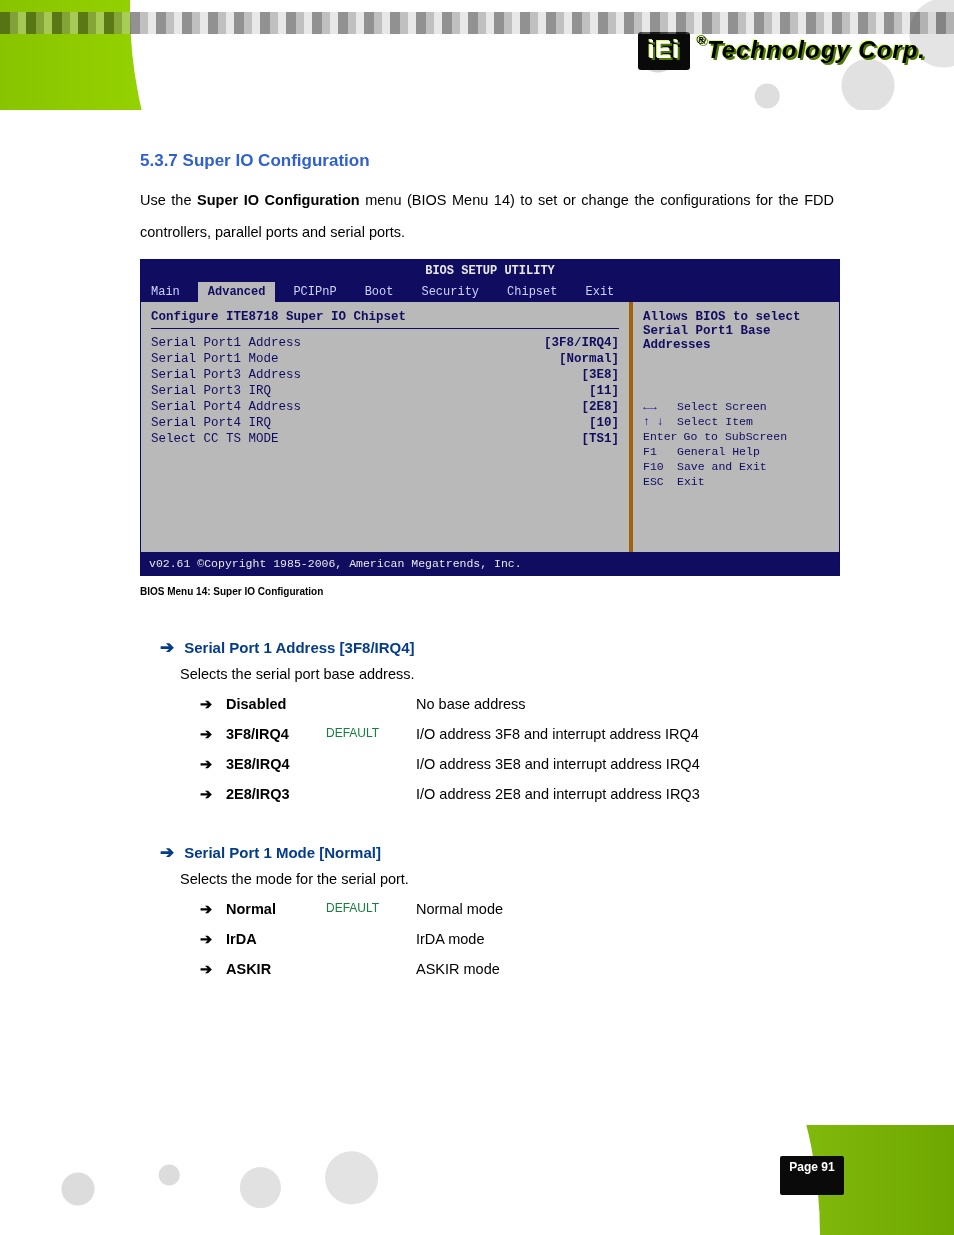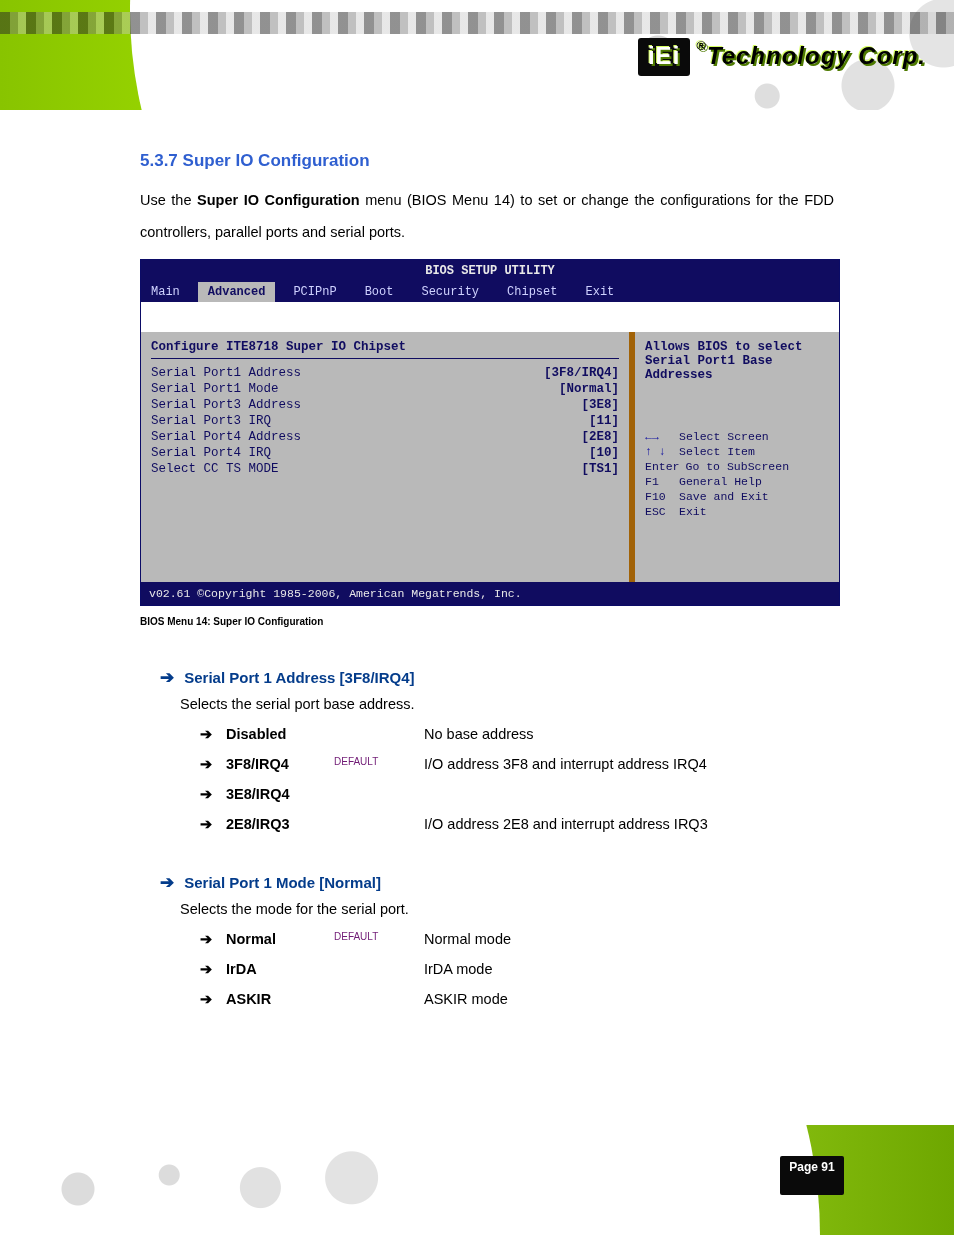--- a/index.html
+++ b/index.html
@@ -31,21 +31,21 @@
       radial-gradient(circle at 88% 30%, rgba(0,0,0,.18) 34px, transparent 35px);
     opacity:.6;
   }
   .hdr .curve{
     position:absolute; right:-40px; top:-420px; width:860px; height:860px;
     border-radius:50%;
     background:#fff;
     box-shadow: 0 0 0 4px #fff;
   }
   .hdr .brand{
-    position:absolute; right:28px; top:38px; color:#000;
+    position:absolute; right:28px; top:32px; color:#000;
     font-weight:900; font-style:italic;
     text-shadow: 2px 2px 0 #4e7a00, -1px -1px 0 #d7ff63;
     font-size:24px; letter-spacing:1px;
   }
   .hdr .brand .logo{
     display:inline-block; margin-right:6px; font-style:normal;
     background:#0a0a0a; color:#fff; padding:4px 10px 6px 10px; border-radius:3px;
     font-family: Arial, sans-serif; font-weight:900; letter-spacing:1px;
   }
   .hdr .brand .r{font-size:13px; vertical-align:top;}
@@ -68,43 +68,43 @@
     font-family: "Courier New", monospace; font-size:12.5px; color:#e8e8e8;
   }
   .bios .topbar{
     background:#100c60; padding:4px 8px; text-align:center; font-size:12px; font-weight:700;
   }
   .bios .tabs{
     display:flex; background:#100c60;gap:8px;
   }
   .bios .tab{ padding:3px 10px; color:#cfd2ff; font-size:12px;}
   .bios .tab.active{ background:#b9b9b9; color:#100c60; font-weight:700;}
-  .bios .panel{ display:flex; height:250px;margin-top:30px;}
+  .bios .panel{ display:flex; height:250px;}
   .bios .pleft{ flex:1.25; background:#b9b9b9; color:#100c60; padding:8px 10px; position:relative;}
-  .bios .pright{ width:210px; background:#b9b9b9; color:#100c60; border-left:6px solid #a16207; padding:8px 10px;}
+  .bios .pright{ width:210px; background:#b9b9b9; color:#100c60; border-left:4px solid #a16207; padding:8px 10px;}
   .bios .grp{ color:#100c60; font-weight:700; margin-bottom:4px;}
   .bios .hr{ border-top:1px solid #100c60; margin:4px 0 6px 0;}
   .bios .row{ display:flex; justify-content:space-between; padding:1px 0;}
   .bios .row .k{ color:#100c60;}
   .bios .row .v{ color:#100c60; font-weight:700;}
   .bios .pright .lbl{ font-weight:700; margin-bottom:6px;}
   .bios .help li{ list-style:none; display:flex; gap:6px; font-size:11.5px; margin:2px 0; color:#100c60;}
   .bios .help li .sym{ color:#100c60; min-width:28px;}
   .bios .help li .nav{ color:#0a0a9e; font-weight:900;}
   .bios .footer{ background:#100c60; color:#e8e8e8; font-size:11.5px; padding:5px 8px;}
 
   
   .opt-head{ display:flex; align-items:center; gap:10px; color:#043c8b; font-weight:700; font-size:15px; margin:40px 0 8px 20px;}
   .opt-head .arrow{ font-size:17px;}
   .opt-desc{ margin:8px 0 10px 40px; font-size:14.5px;}
   .opts{ margin-left:60px; margin-top:10px;}
   .opt-row{ display:flex; align-items:flex-start; margin:14px 0; font-size:14.5px;}
   .opt-row .ar{ width:26px; font-weight:900;}
   .opt-row .lbl{ width:100px; font-weight:700; }
-  .opt-row .def{ width:90px; font-size:10px; color:#701a75;margin-left:8px;}
+  .opt-row .def{ width:90px; font-size:12px; color:#15803d;}
   .opt-row .desc{ flex:1;}
   
   .ftr{
     position:absolute; left:0; right:0; bottom:0; height:110px;
     background: linear-gradient(90deg,#76b200 0%,#a8e227 25%,#cdee68 45%,#9fd41f 60%,#6ea700 100%);
     overflow:hidden;
   }
   .ftr::before{
     content:""; position:absolute; left:-80px; bottom:-450px; width:900px; height:900px;
     border-radius:50%; background:#fff;
@@ -245,20 +245,21 @@
       <div class="opt-row">
         <span class="ar">➔</span>
         <span class="lbl">3F8/IRQ4</span>
         <span class="def">DEFAULT</span>
         <span class="desc">I/O address 3F8 and interrupt address IRQ4</span>
       </div>
       <div class="opt-row">
         <span class="ar">➔</span>
         <span class="lbl">3E8/IRQ4</span>
         <span class="def"></span>
+        <span class="desc">I/O address 3E8 and interrupt address IRQ4</span>
       </div>
       <div class="opt-row">
         <span class="ar">➔</span>
         <span class="lbl">2E8/IRQ3</span>
         <span class="def"></span>
         <span class="desc">I/O address 2E8 and interrupt address IRQ3</span>
       </div>
     </div>
 
   <div class="opt-head">

